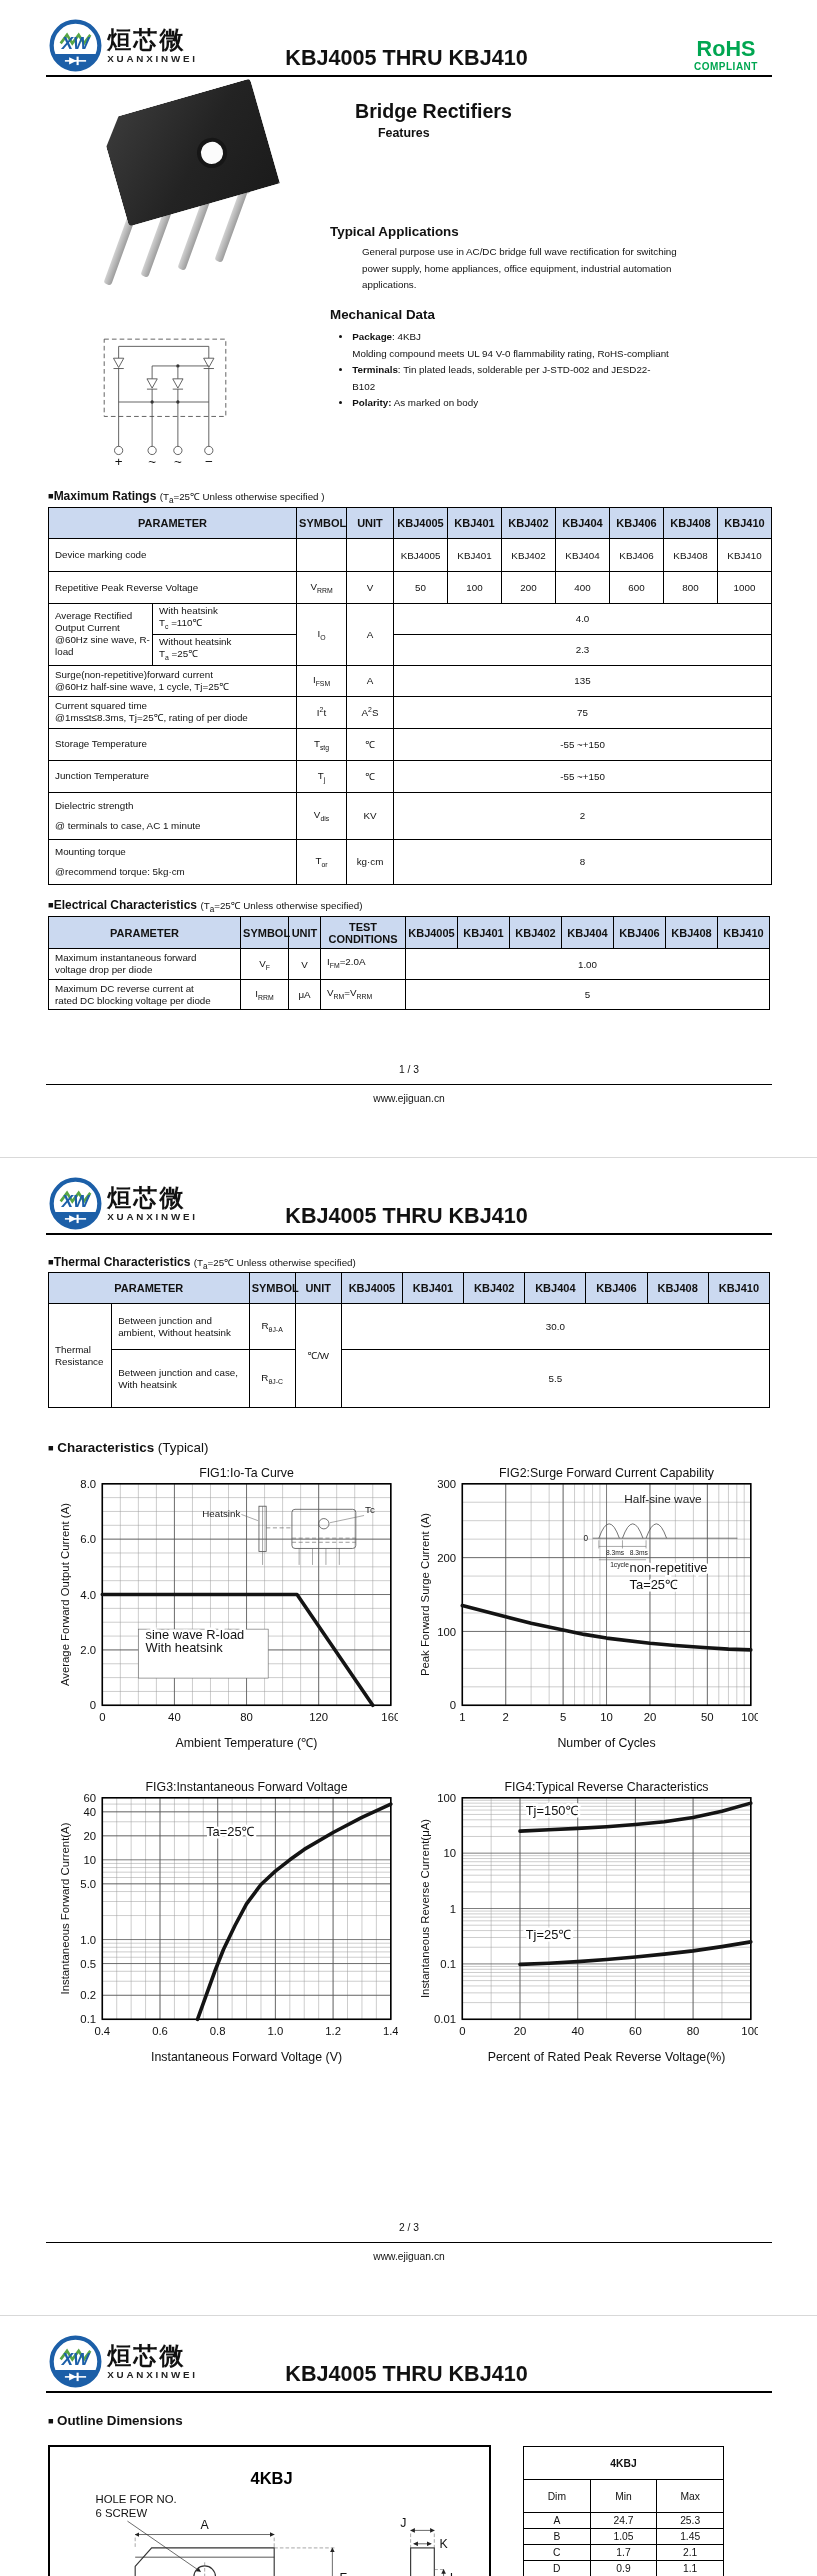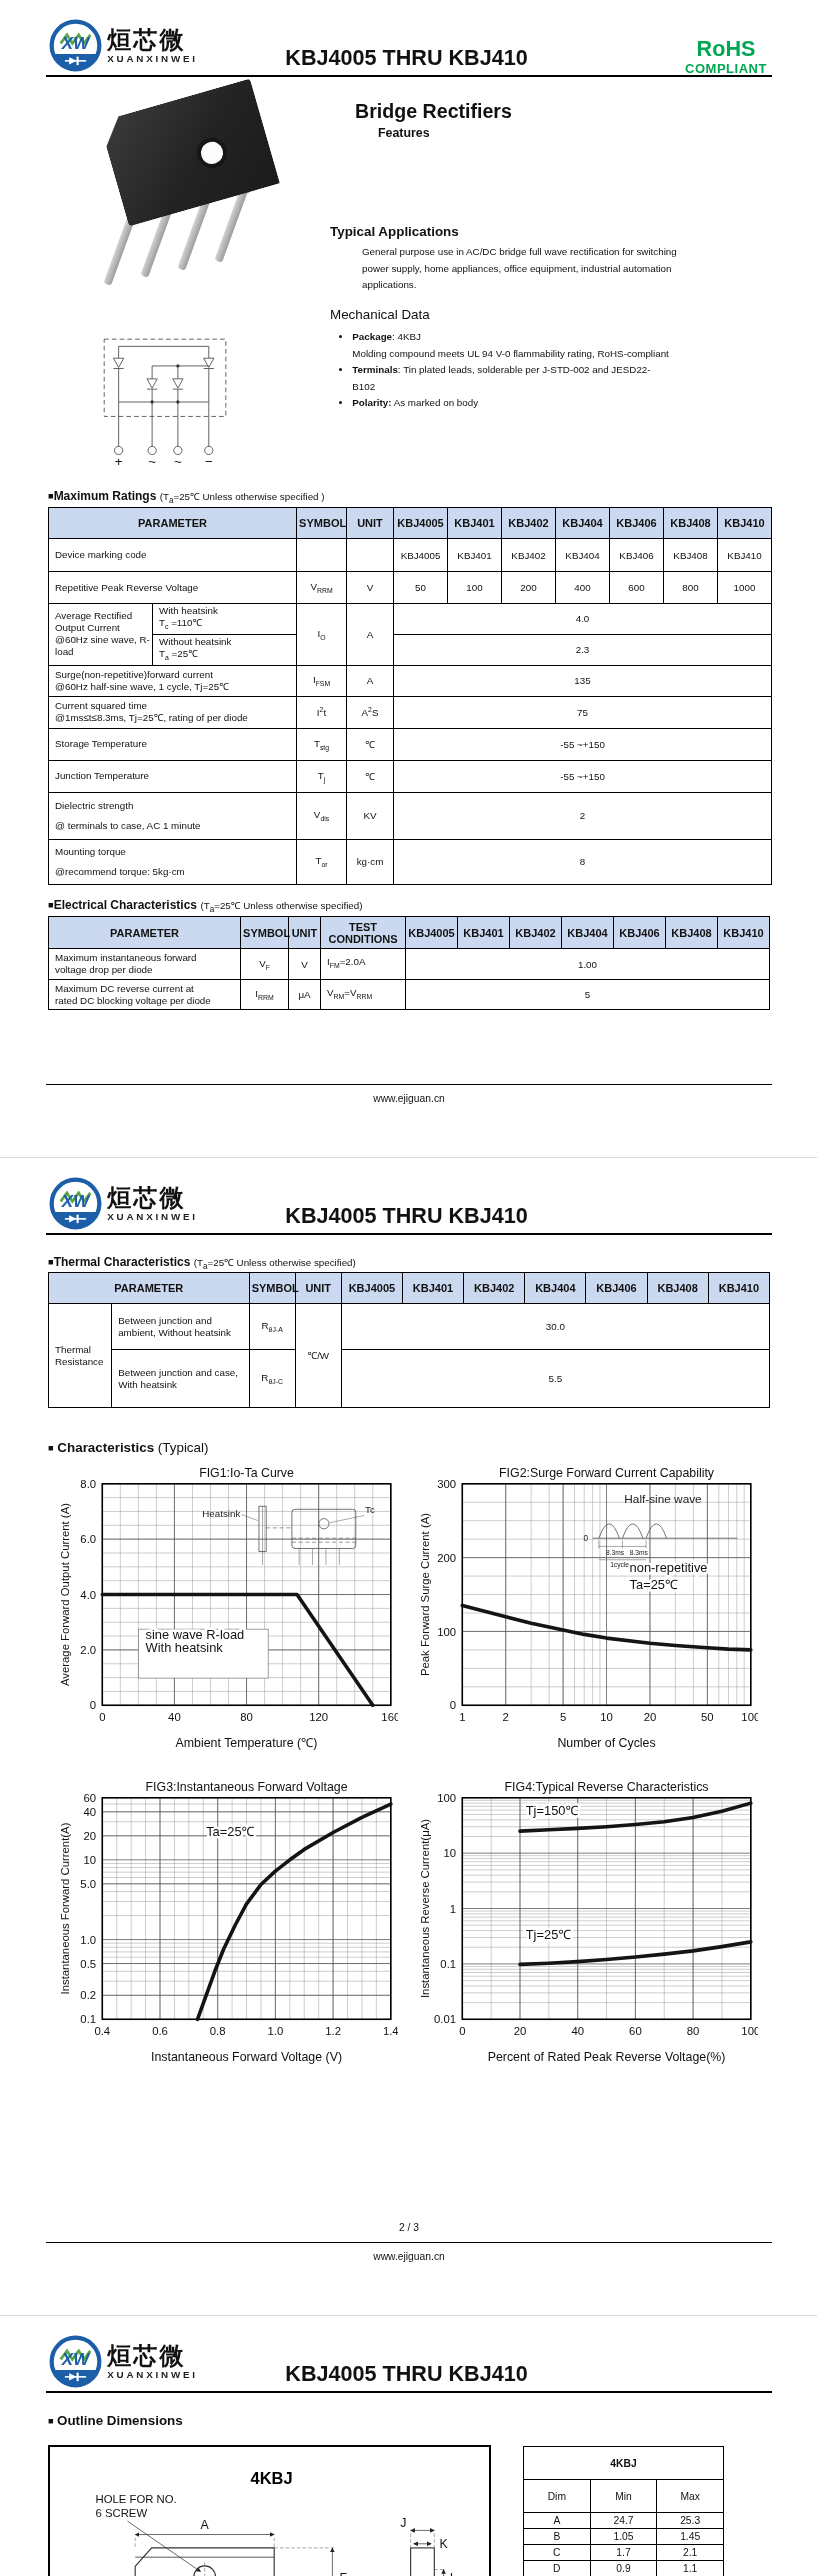--- a/index.html
+++ b/index.html
@@ -10,21 +10,21 @@
   
   .logo{position:absolute;left:49px;top:18.5px;display:flex;align-items:center;}
   .logo-circle{width:53px;height:53px;}
   .logo-text{margin-left:5.2px;}
   .logo-cn{font-size:24px;font-weight:bold;letter-spacing:2.1px;line-height:26px;}
   .logo-en{font-size:9.8px;font-weight:bold;letter-spacing:2.8px;color:#222;}
   .doc-title{position:absolute;left:247px;width:319px;top:45px;text-align:center;
              font-size:21.6px;font-weight:bold;}
   .rohs{position:absolute;left:685px;top:37px;width:82px;text-align:center;}
   .rohs-big{font-size:21.6px;font-weight:bold;color:#00A651;line-height:24px;}
-  .rohs-small{font-size:13px;font-weight:bold;color:#00A651;letter-spacing:0.5px;}
+  .rohs-small{font-size:10px;font-weight:bold;color:#00A651;letter-spacing:0.5px;}
   .hrule{position:absolute;left:46px;right:46px;top:75px;height:2.1px;background:#000;}
 
   
   .pfoot-num{position:absolute;left:0;right:0;top:1064px;text-align:center;font-size:10.3px;}
   .pfoot-line{position:absolute;left:46px;right:46px;top:1084px;height:1px;background:#000;}
   .pfoot-url{position:absolute;left:0;right:0;top:1093px;text-align:center;font-size:10.3px;}
 
   
   .photo{position:absolute;left:88px;top:98px;width:196px;height:206px;}
   .pkg-body{position:absolute;left:23px;top:0;width:157px;height:109px;
@@ -37,21 +37,21 @@
   .pin{position:absolute;width:7.7px;height:87px;border-radius:1.5px 1.5px 3.1px 3.1px;
        background:linear-gradient(90deg,#d2d2d2,#9c9c9c);transform:rotate(20deg);}
   .pin::before{content:"";position:absolute;left:-2.6px;top:-2.1px;width:13px;height:15.5px;
        background:linear-gradient(90deg,#cramble,#b5b5b5);background:#b9b9b9;border-radius:2.1px;}
   .prod-title{position:absolute;left:289px;top:100px;width:289px;font-size:19.6px;font-weight:bold;text-align:center;}
   .feat-title{position:absolute;left:378px;top:126px;font-size:12.4px;font-weight:bold;}
   ul.blist{position:absolute;margin:0;padding-left:11.3px;list-style:disc;}
   #features-list{left:389px;top:144px;width:309px;font-size:9px;line-height:18px;}
   .apps-title{position:absolute;left:330px;top:224px;font-size:13.4px;font-weight:bold;}
   .apps-text{position:absolute;left:362px;top:244px;width:330px;font-size:9.8px;line-height:16.5px;}
-  .mech-title{position:absolute;left:330px;top:307px;font-size:13.4px;font-weight:normal;}
+  .mech-title{position:absolute;left:330px;top:307px;font-size:13.4px;font-weight:bold;}
   #mech-list{left:341px;top:329px;width:319px;font-size:9.8px;line-height:16.5px;}
   #mech-list li.nb{list-style:none;}
   .schem{position:absolute;left:98px;top:334px;}
   .schem line,.schem rect,.schem polygon,.schem circle{stroke:#444;stroke-width:1.6;fill:none;}
   .schem polygon{fill:#fff;}
   .schem .dot{fill:#333;stroke:none;}
   .schem text{font-size:26px;fill:#111;stroke:none;}
 
   .sect-head{position:absolute;font-size:12px;}
   .sect-head .sq{font-size:9.3px;vertical-align:1px;}
@@ -341,20 +341,21 @@
     <tr style="height:30px">
       <td class="pl"><span>Maximum DC reverse current at</span><br><span>rated DC blocking voltage per diode</span></td>
       <td><span>I</span><sub>RRM</sub></td>
       <td>μA</td>
       <td class="pl"><span>V</span><sub>RM</sub><span>=V</span><sub>RRM</sub></td>
       <td colspan="7">5</td>
     </tr>
   </tbody>
     </table>
 
+  <div class="pfoot-num">1 / 3</div>
   <div class="pfoot-line"></div>
   <div class="pfoot-url">www.ejiguan.cn</div>
 </div>
 
 <div class="page">
 
   <div class="logo">
     <svg class="logo-circle" viewBox="0 0 100 100">
       <circle cx="50" cy="50" r="45" fill="#fff" stroke="#1c5fa8" stroke-width="8"></circle>
       <path d="M11,66 A41,41 0 0 0 89,66 Z" fill="#1c5fa8"></path>

